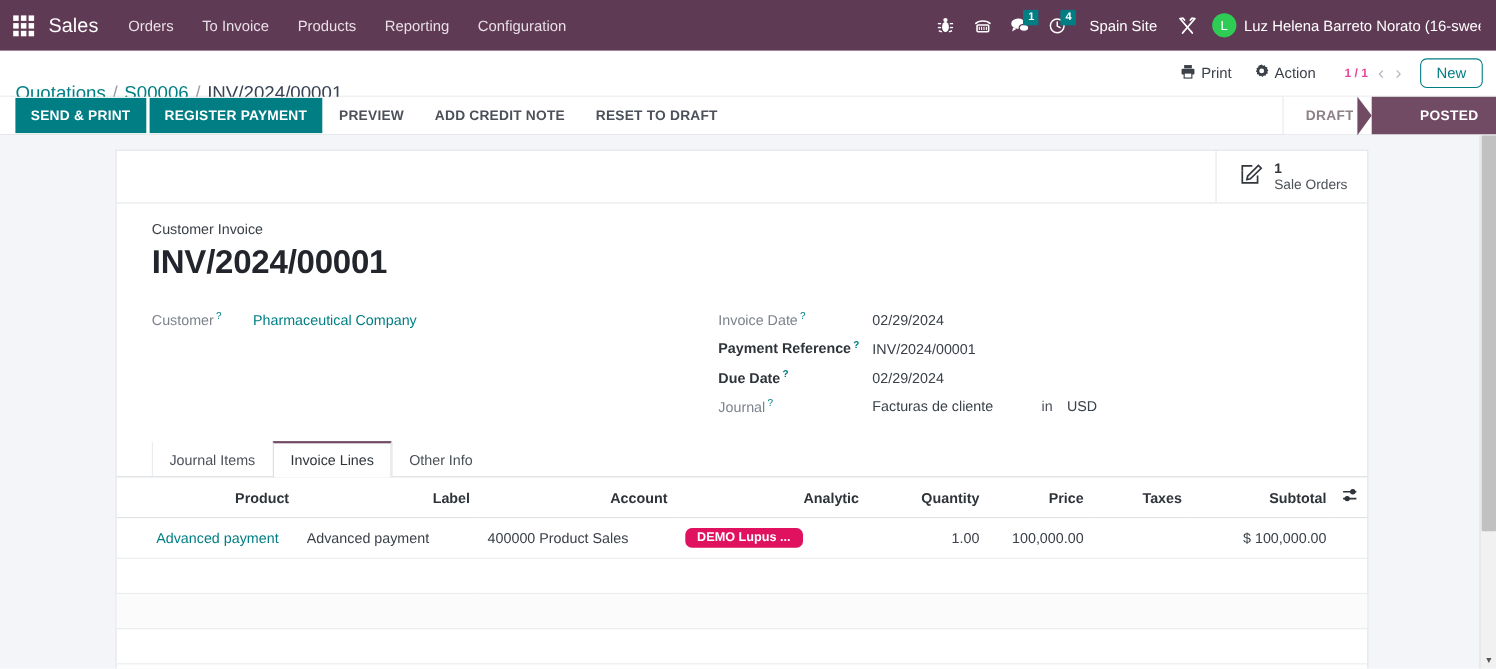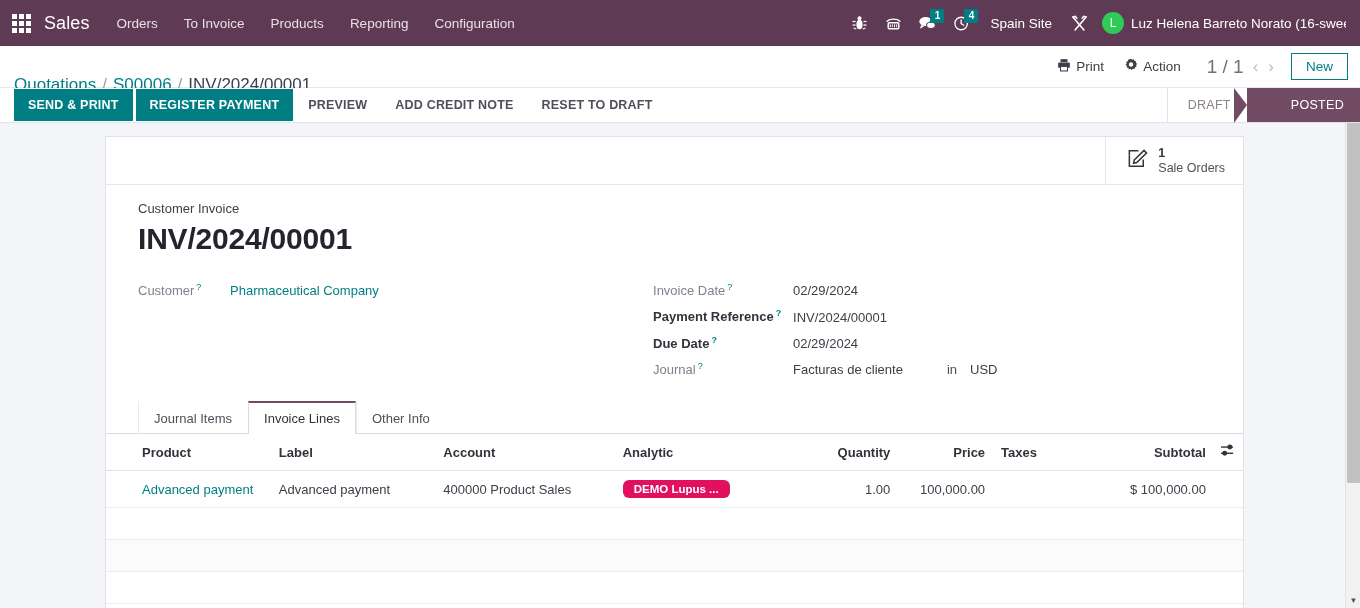--- a/index.html
+++ b/index.html
@@ -119,39 +119,40 @@
   .crumb-sep { color: #9aa0a8; padding: 0 6px; }
   .crumb-current { color: #374151; }
   .cp-right { margin-left: auto; display: flex; align-items: center; gap: 0; }
   .cp-btn {
     display: flex; align-items: center; gap: 5px;
     font-size: 13.5px; color: #3c4149;
     padding: 5px 10px;
     cursor: pointer;
   }
   .pager {
-    font-size: 19px; color: #737373;
+    font-size: 11px; color: #ec4899;
     padding: 0 4px 0 16px;
     white-space: nowrap;
+    font-weight: bold;
   }
   .pager-arrow {
     color: #b6bcc4;
     font-size: 17px;
     padding: 0 5px;
     cursor: pointer;
     line-height: 1;
   }
   .new-btn {
     border: 1px solid #017e84;
     color: #017e84;
     background: #fff;
     font-size: 13.5px;
     padding: 5px 14px;
     margin-left: 12px;
-    border-radius: 0;
+    border-radius: 6px;
     cursor: pointer;
     font-family: inherit;
   }
 
   
   .cp-actions {
     height: 35px;
     background: #ffffff;
     display: flex;
     align-items: stretch;
@@ -186,21 +187,21 @@
   .statusbar {
     margin-left: auto;
     display: flex;
     align-items: stretch;
     border-left: 1px solid #e0e3e7;
   }
   .stat {
     position: relative;
     display: flex; align-items: center;
     font-size: 12.5px;
-    font-weight: 400;
+    font-weight: 700;
     letter-spacing: .3px;
     padding: 0 16px 0 20px;
     color: #8d8088;
     background: #ffffff;
     cursor: pointer;
   }
   .stat.active { background: #714b63; color: #ffffff; padding-left: 44px; }
   .stat.active::before {
     content: "";
     position: absolute;
@@ -316,21 +317,21 @@
   }
   .tab:not(.active) { border-left: 1px solid #e8eaec; }
 
   
   table.lines { width: 100%; border-collapse: collapse; }
   table.lines th {
     font-size: 13px;
     font-weight: 700;
     color: #2f343b;
     padding: 10px 8px;
-    text-align: left;
+    text-align: right;
     border-bottom: 1px solid #dfe2e6;
     white-space: nowrap;
   }
   table.lines th.num { text-align: right; }
   table.lines td {
     font-size: 13px;
     color: #3b4149;
     padding: 9px 8px;
     border-bottom: 1px solid #e9ebee;
     white-space: nowrap;

